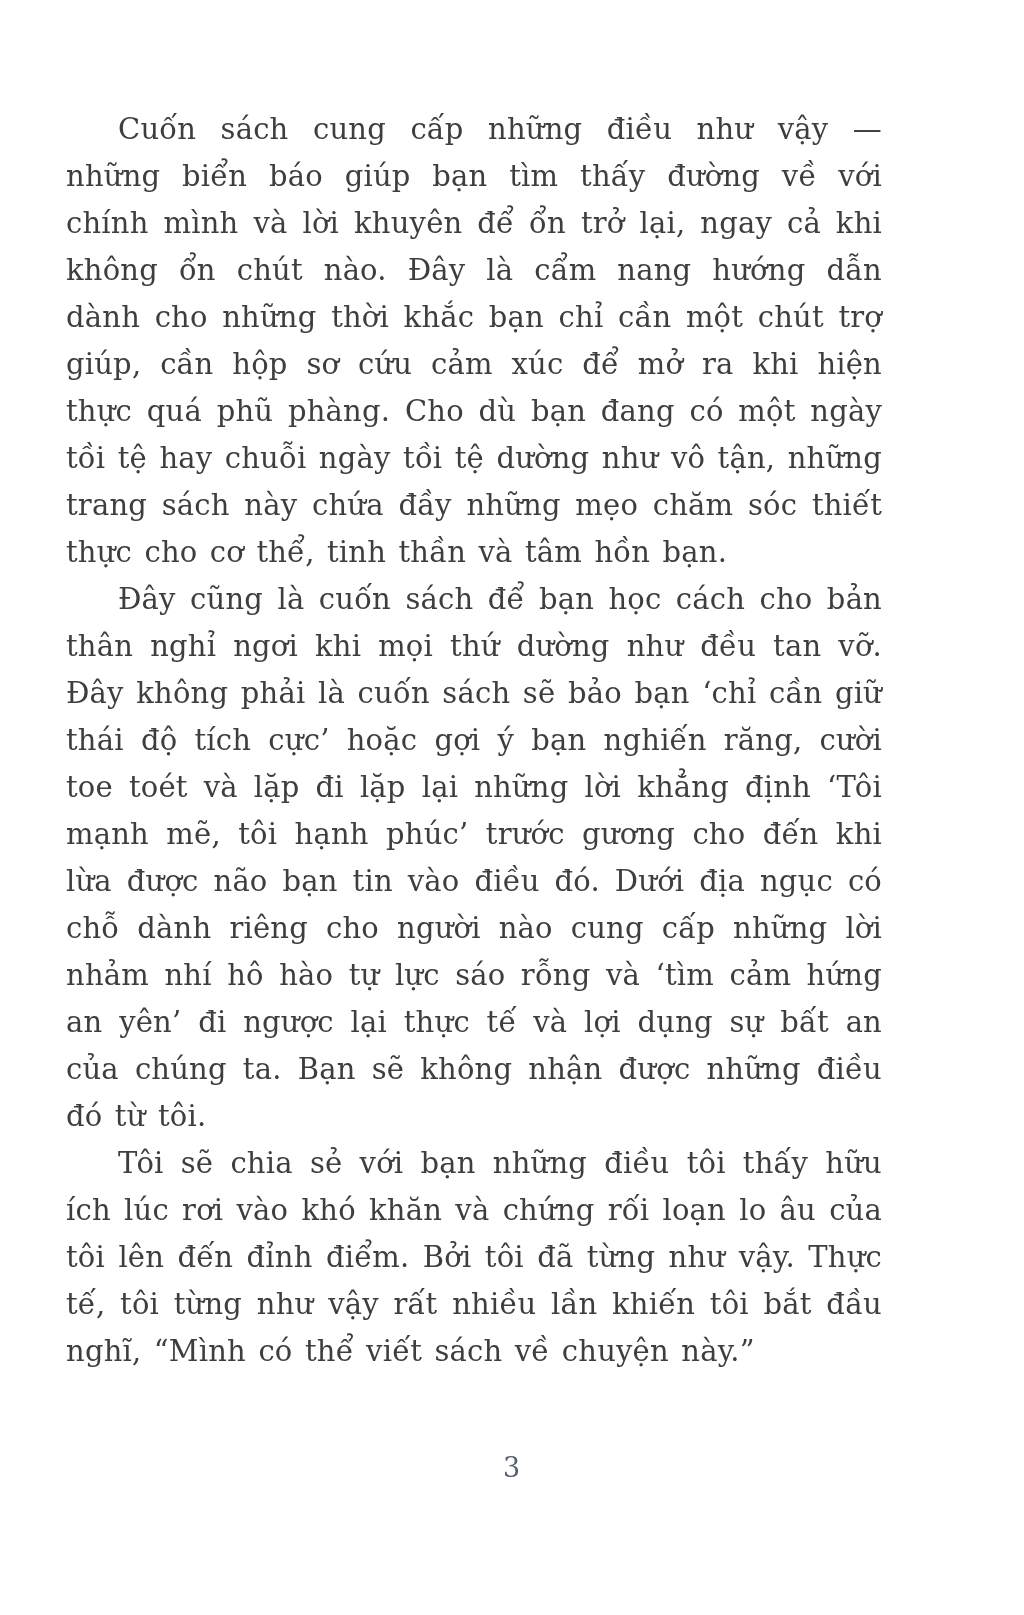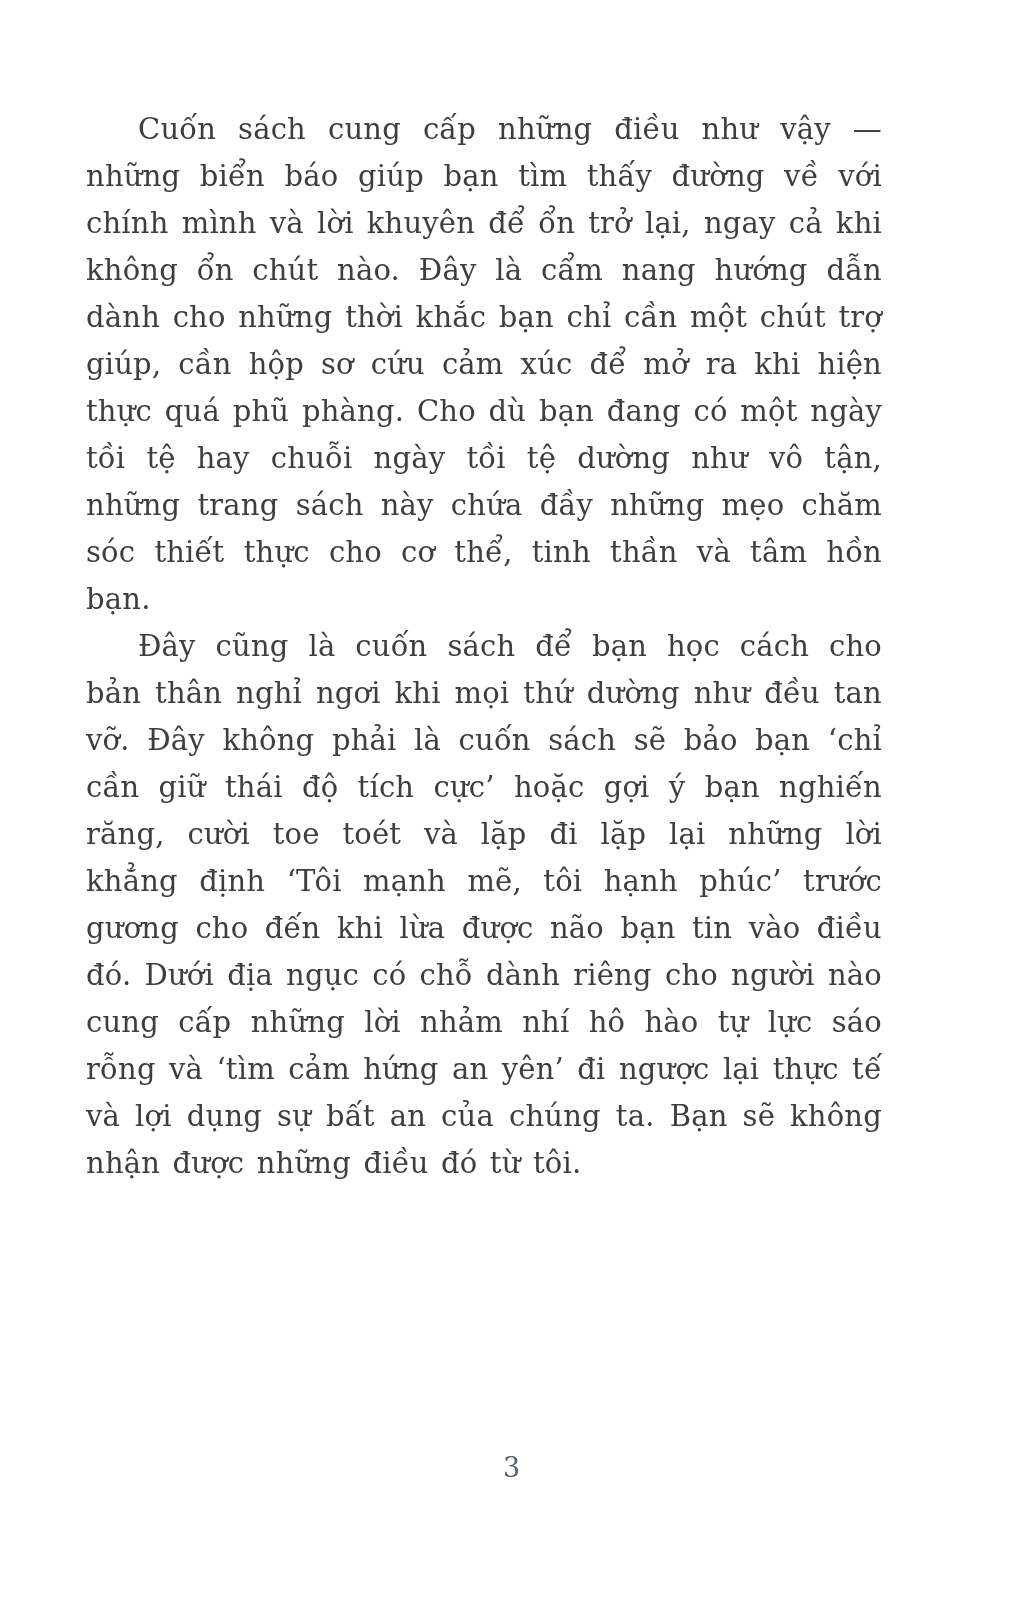--- a/index.html
+++ b/index.html
@@ -10,21 +10,21 @@
     body {
       width: 1024px;
       min-height: 1615px;
       position: relative;
       font-family: "DejaVu Serif", "Liberation Serif", serif;
     }
     .page {
       box-sizing: border-box;
       width: 1024px;
       min-height: 1615px;
-      padding: 106px 142px 0 86px;
+      padding: 106px 142px 0 66px;
       color: #3e3e3e;
       position: relative;
     }
     .para {
       font-size: 29px;
       line-height: 47px;
       text-align: justify;
       text-indent: 52px;
       margin: 0;
       word-spacing: 3px;
@@ -42,14 +42,15 @@
       color: #56606a;
       letter-spacing: 1px;
     }
   </style>
 </head>
 <body>
 
 <div class="page">
   <p class="para">Cuốn sách cung cấp những điều như vậy — những biển báo giúp bạn tìm thấy đường về với chính mình và lời khuyên để ổn trở lại, ngay cả khi không ổn chút nào. Đây là cẩm nang hướng dẫn dành cho những thời khắc bạn chỉ cần một chút trợ giúp, cần hộp sơ cứu cảm xúc để mở ra khi hiện thực quá phũ phàng. Cho dù bạn đang có một ngày tồi tệ hay chuỗi ngày tồi tệ dường như vô tận, những trang sách này chứa đầy những mẹo chăm sóc thiết thực cho cơ thể, tinh thần và tâm hồn bạn.</p>
   <p class="para">Đây cũng là cuốn sách để bạn học cách cho bản thân nghỉ ngơi khi mọi thứ dường như đều tan vỡ. Đây không phải là cuốn sách sẽ bảo bạn ‘chỉ cần giữ thái độ tích cực’ hoặc gợi ý bạn nghiến răng, cười toe toét và lặp đi lặp lại những lời khẳng định ‘Tôi mạnh mẽ, tôi hạnh phúc’ trước gương cho đến khi lừa được não bạn tin vào điều đó. Dưới địa ngục có chỗ dành riêng cho người nào cung cấp những lời nhảm nhí hô hào tự lực sáo rỗng và ‘tìm cảm hứng an yên’ đi ngược lại thực tế và lợi dụng sự bất an của chúng ta. Bạn sẽ không nhận được những điều đó từ tôi.</p>
+  <p class="para">Tôi sẽ chia sẻ với bạn những điều tôi thấy hữu ích lúc rơi vào khó khăn và chứng rối loạn lo âu của tôi lên đến đỉnh điểm. Bởi tôi đã từng như vậy. Thực tế, tôi từng như vậy rất nhiều lần khiến tôi bắt đầu nghĩ, “Mình có thể viết sách về chuyện này.”</p>
   <div class="page-number">3</div>
 </div>
 
 </body></html>

